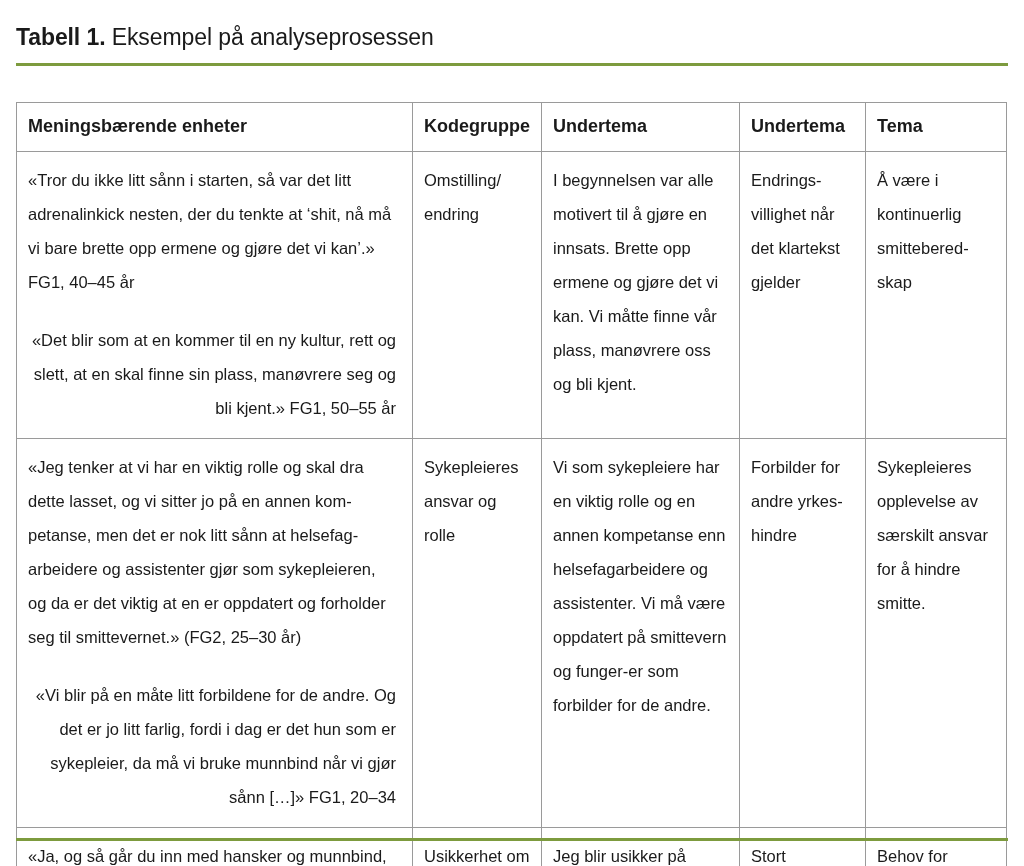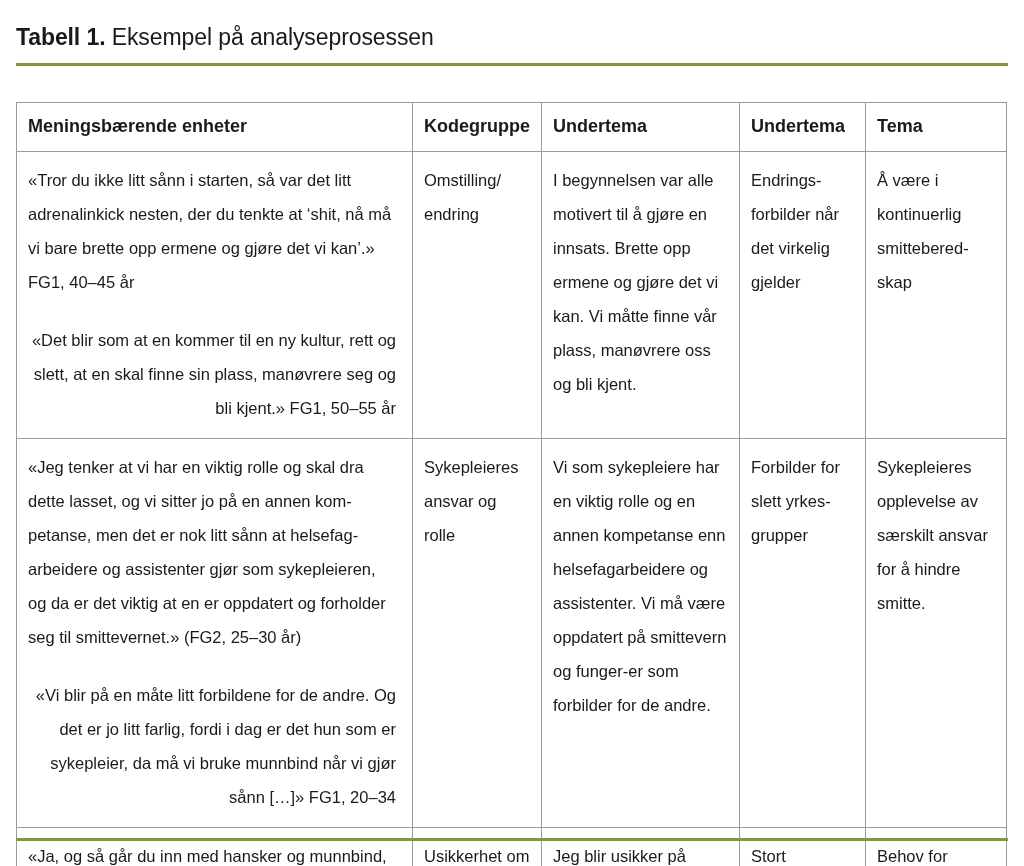--- a/index.html
+++ b/index.html
@@ -139,32 +139,32 @@
       </thead>
       <tbody>
 
         <tr class="pad-bottom-r1">
           <td class="col-quote">
             <p>«Tror du ikke litt sånn i starten, så var det litt adrenalinkick nesten, der du tenkte at ‘shit, nå må vi bare brette opp ermene og gjøre det vi kan’.» FG1, 40–45 år</p>
             <p>«Det blir som at en kommer til en ny kultur, rett og slett, at en skal finne sin plass, manøvrere seg og bli kjent.» FG1, 50–55 år</p>
           </td>
           <td>Omstilling/ endring</td>
           <td>I begynnelsen var alle motivert til å gjøre en innsats. Brette opp ermene og gjøre det vi kan. Vi måtte finne vår plass, manøvrere oss og bli kjent.</td>
-          <td>Endrings- forbilder når det virkelig gjelder</td>
+          <td>Endrings- villighet når det klartekst gjelder</td>
           <td>Å være i kontinuerlig smittebered- skap</td>
         </tr>
 
         <tr class="pad-bottom-r2">
           <td class="col-quote">
             <p>«Jeg tenker at vi har en viktig rolle og skal dra dette lasset, og vi sitter jo på en annen kom-petanse, men det er nok litt sånn at helsefag-arbeidere og assistenter gjør som sykepleieren, og da er det viktig at en er oppdatert og forholder seg til smittevernet.» (FG2, 25–30 år)</p>
             <p>«Vi blir på en måte litt forbildene for de andre. Og det er jo litt farlig, fordi i dag er det hun som er sykepleier, da må vi bruke munnbind når vi gjør sånn […]» FG1, 20–34</p>
           </td>
           <td>Sykepleieres ansvar og rolle</td>
           <td>Vi som sykepleiere har en viktig rolle og en annen kompetanse enn helsefagarbeidere og assistenter. Vi må være oppdatert på smittevern og funger-er som forbilder for de andre.</td>
-          <td>Forbilder for slett yrkes- grupper</td>
+          <td>Forbilder for andre yrkes- hindre</td>
           <td>Sykepleieres opplevelse av særskilt ansvar for å hindre smitte.</td>
         </tr>
 
         <tr class="pad-bottom-r3">
           <td class="col-quote">
             <p>«Ja, og så går du inn med hansker og munnbind, så har pasienten hatt et fall. Ja vel, jeg skal bare ut og ta på frakken, sant? Da føler du jo at da ryker jo alt du har lært om hvordan du skal kle deg. Skal du ha på briller da? For det sa de ingenting om.» FG1, 35–40 år</p>
           </td>
           <td>Usikkerhet om rutiner</td>
           <td>Jeg blir usikker på håndtering av rutiner og retningslinjer når dette ikke er i klartekst.</td>
           <td>Stort informasjons- behov</td>

